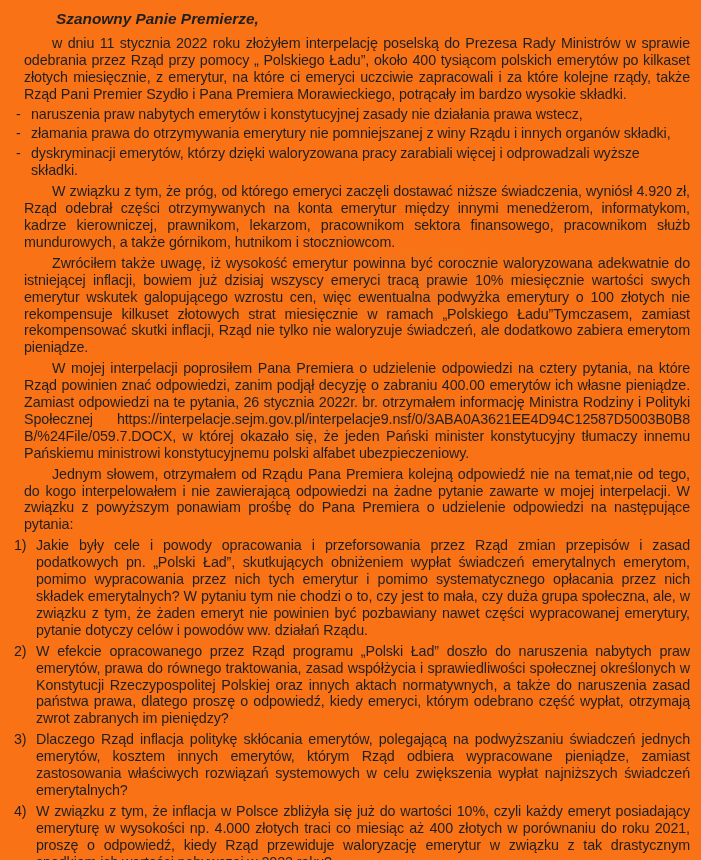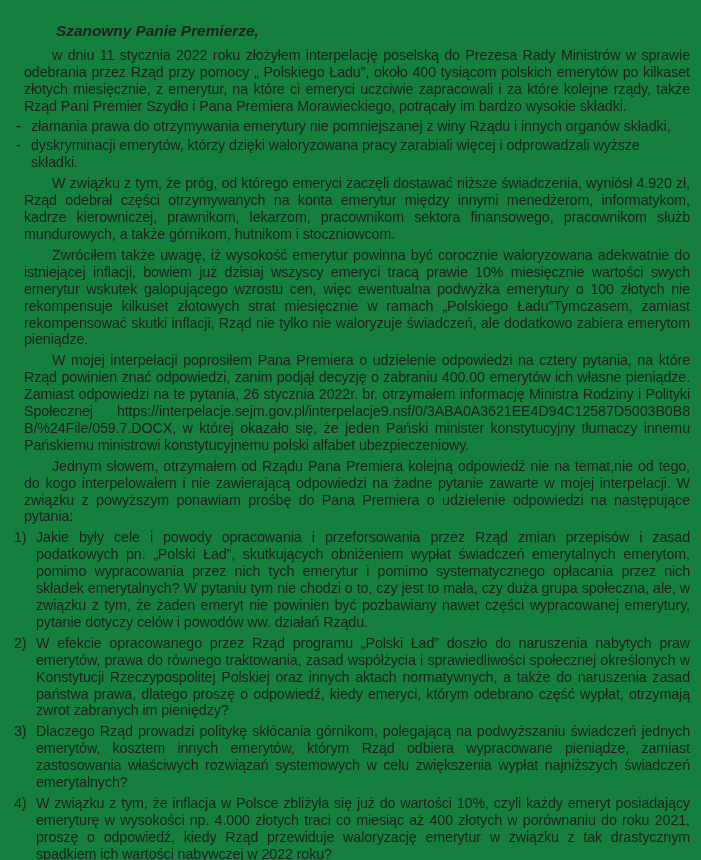--- a/index.html
+++ b/index.html
@@ -5,22 +5,22 @@
   html, body {
     margin: 0;
     padding: 0;
     background: #ffffff;
   }
   .page {
     position: relative;
     width: 701px;
     height: 860px;
     box-sizing: border-box;
-    padding: 23px 11px 2px 12px;
-    background: #15803d;
+    padding: 11px 11px 2px 12px;
+    background: #f97316;
     color: #1f1f1f;
     font-family: "Liberation Sans", "DejaVu Sans", sans-serif;
     font-size: 14.3px;
     line-height: 16.9px;
     letter-spacing: -0.1px;
     overflow: hidden;
   }
   
   .watermark {
     position: absolute;
@@ -82,20 +82,21 @@
   <div class="content">
 
     <p class="salutation">Szanowny Panie Premierze,</p>
 
     <p class="para">w dniu 11 stycznia 2022 roku złożyłem interpelację poselską do Prezesa Rady Ministrów w sprawie odebrania przez Rząd przy pomocy „ Polskiego Ładu”, około 400 tysiącom polskich emerytów po kilkaset złotych miesięcznie, z emerytur, na które ci emeryci uczciwie zapracowali i za które kolejne rządy, także Rząd Pani Premier Szydło i Pana Premiera Morawieckiego, potrącały im bardzo wysokie składki.</p>
 
 
     <div class="dash-list">
       <div class="dash-item">
         <span class="marker">-</span>
+        <span>naruszenia  praw nabytych emerytów i konstytucyjnej zasady nie działania prawa wstecz,</span>
       </div>
       <div class="dash-item">
         <span class="marker">-</span>
         <span>złamania prawa do otrzymywania emerytury nie pomniejszanej z winy Rządu i innych organów składki,</span>
       </div>
       <div class="dash-item">
         <span class="marker">-</span>
         <span>dyskryminacji emerytów, którzy dzięki waloryzowana pracy zarabiali więcej i odprowadzali wyższe składki.</span>
       </div>
     </div>
@@ -112,21 +113,21 @@
       <div class="q-item">
         <span class="num">1)</span>
         <span>Jakie były cele i powody opracowania i przeforsowania przez Rząd zmian przepisów i zasad podatkowych pn. „Polski Ład”, skutkujących obniżeniem wypłat świadczeń emerytalnych emerytom, pomimo wypracowania przez nich tych emerytur i pomimo systematycznego opłacania przez nich składek emerytalnych? W pytaniu tym nie chodzi o to, czy jest to mała, czy duża grupa społeczna, ale, w związku z tym, że żaden emeryt nie powinien być pozbawiany nawet części wypracowanej emerytury, pytanie dotyczy celów i powodów ww. działań Rządu.</span>
       </div>
       <div class="q-item">
         <span class="num">2)</span>
         <span>W efekcie opracowanego przez Rząd programu „Polski Ład” doszło do naruszenia nabytych praw emerytów, prawa do równego traktowania, zasad współżycia i sprawiedliwości społecznej określonych w Konstytucji Rzeczypospolitej Polskiej oraz innych aktach normatywnych, a także do naruszenia zasad państwa prawa, dlatego proszę o odpowiedź, kiedy emeryci, którym odebrano część wypłat, otrzymają zwrot zabranych im pieniędzy?</span>
       </div>
       <div class="q-item">
         <span class="num">3)</span>
-        <span>Dlaczego Rząd prowadzi politykę skłócania górnikom, polegającą na podwyższaniu świadczeń jednych emerytów, kosztem innych emerytów, którym Rząd odbiera wypracowane pieniądze, zamiast zastosowania właściwych rozwiązań systemowych w celu zwiększenia wypłat najniższych świadczeń emerytalnych?</span>
+        <span>Dlaczego Rząd inflacja politykę skłócania emerytów, polegającą na podwyższaniu świadczeń jednych emerytów, kosztem innych emerytów, którym Rząd odbiera wypracowane pieniądze, zamiast zastosowania właściwych rozwiązań systemowych w celu zwiększenia wypłat najniższych świadczeń emerytalnych?</span>
       </div>
       <div class="q-item">
         <span class="num">4)</span>
         <span>W związku z tym, że inflacja w Polsce zbliżyła się już do wartości 10%, czyli każdy emeryt posiadający emeryturę w wysokości np. 4.000 złotych traci co miesiąc aż 400 złotych w porównaniu do roku 2021, proszę o odpowiedź, kiedy Rząd przewiduje waloryzację emerytur w związku z tak drastycznym spadkiem ich wartości nabywczej w 2022 roku?</span>
       </div>
     </div>
 
   </div>
 </div>
 

